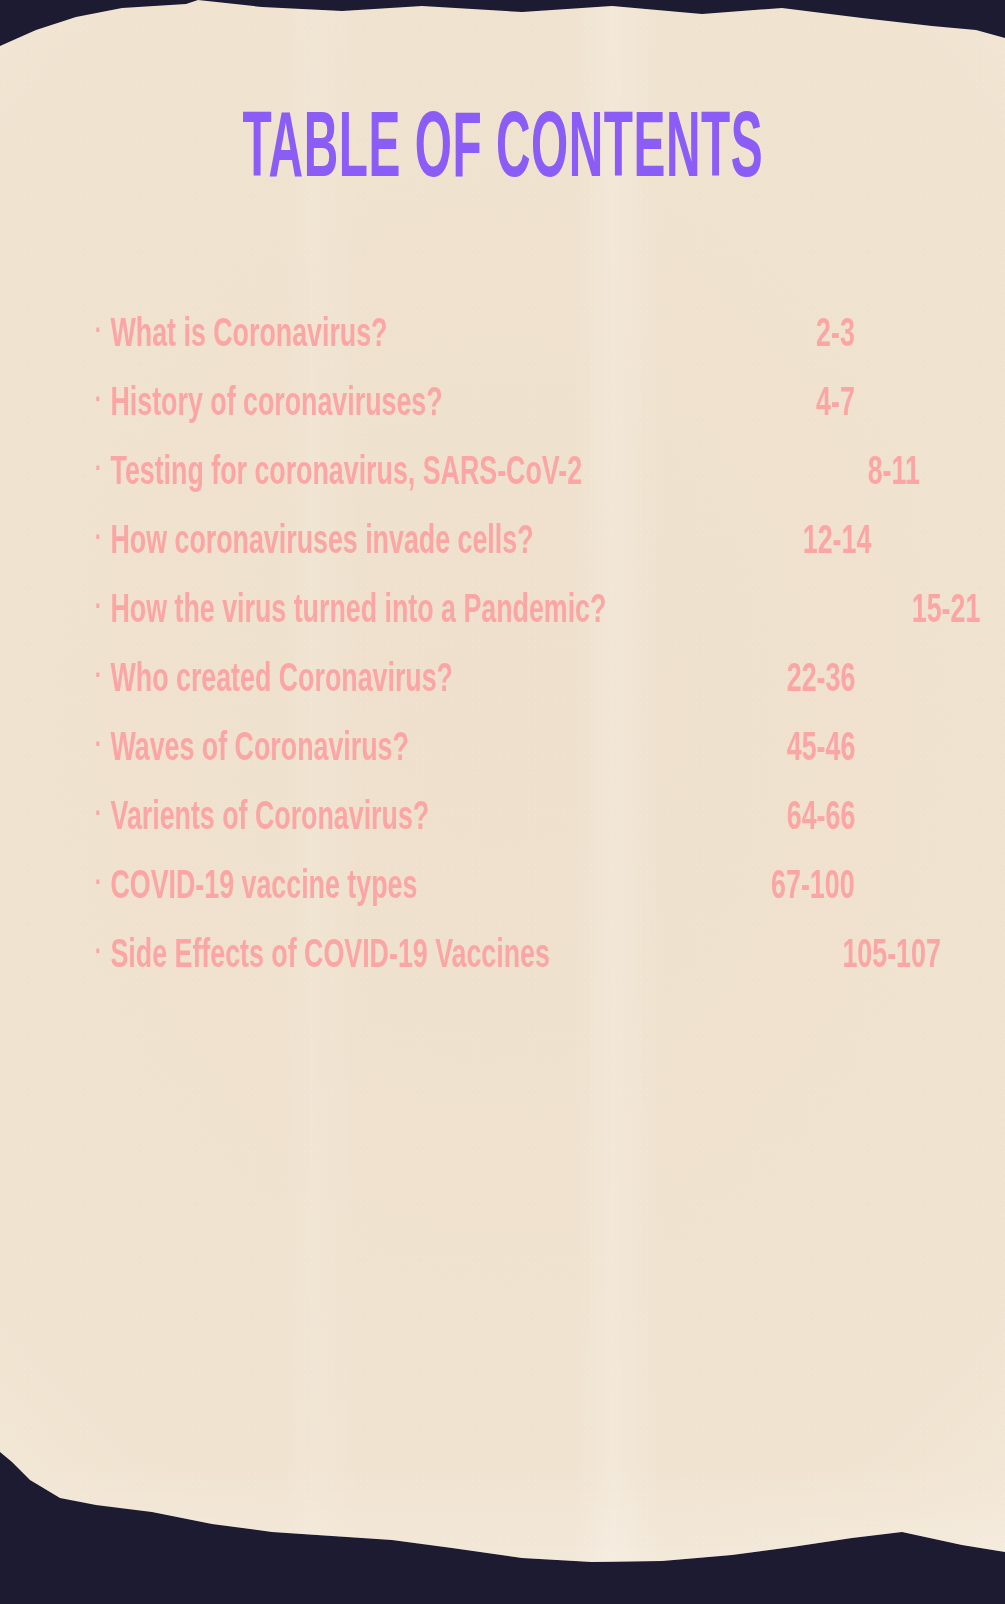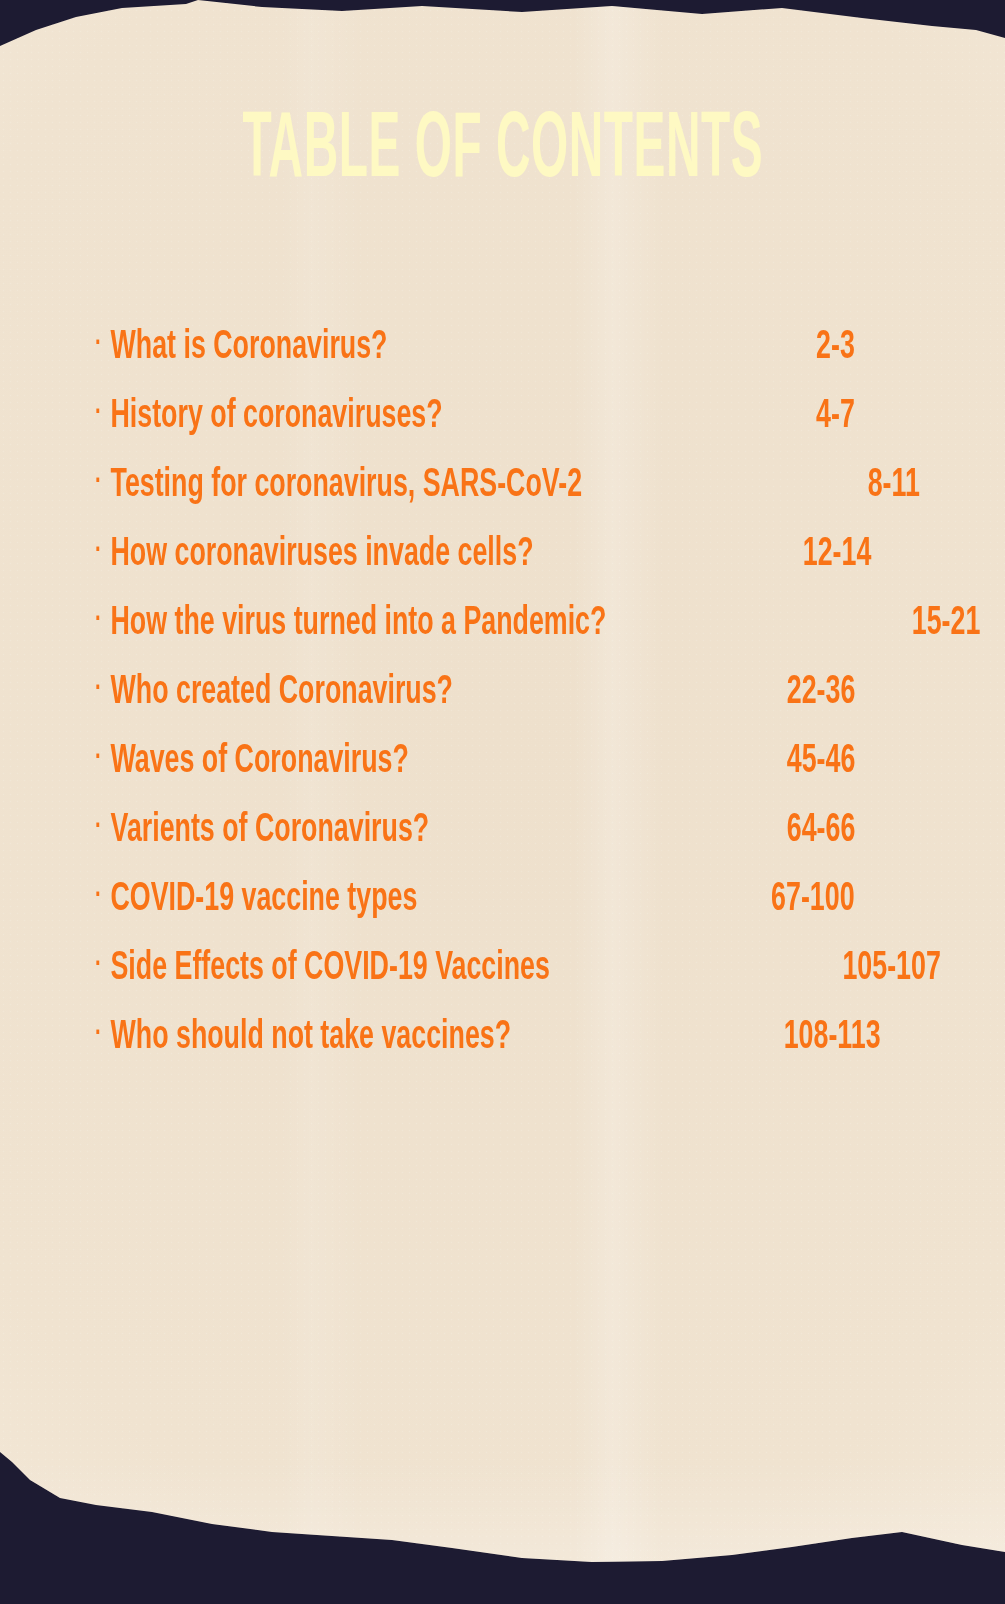--- a/index.html
+++ b/index.html
@@ -38,37 +38,37 @@
   .paper::after{
     content:"";position:absolute;inset:0;
     background-image:radial-gradient(rgba(255,255,255,.5) .5px, transparent 1.1px);
     background-size:7px 7px;
     opacity:.28;
     pointer-events:none;
   }
   .title{
     position:absolute;top:98px;left:0;width:100%;
     text-align:center;
-    color:#fef9c3;
+    color:#8b5cf6;
     font-size:92px;font-weight:bold;line-height:1.0;
     white-space:nowrap;
   }
   .title .squeeze{
     display:inline-block;
     transform:scaleX(.52);
     transform-origin:50% 50%;
     letter-spacing:1px;
   }
   .toc{
     position:absolute;left:95px;right:150px;top:298px;
   }
   .toc-row{
-    display:flex;justify-content:space-between;align-items:flex-end;
+    display:flex;justify-content:space-between;align-items:center;
     height:69px;
-    color:#f97316;
+    color:#fca5a5;
     font-size:40px;font-weight:bold;
     white-space:nowrap;
   }
   .label-wrap{
     display:inline-block;
     transform:scaleX(.67);
     transform-origin:0 50%;
   }
   .bullet{
     display:inline-block;
@@ -171,23 +171,16 @@
 
 
   <div class="toc-row">
     <span class="label-wrap">
       <span class="bullet">·</span>
       <span>Side Effects of COVID-19 Vaccines</span>
     </span>
     <span class="pages">105-107</span>
   </div>
 
-  <div class="toc-row">
-    <span class="label-wrap">
-      <span class="bullet">·</span>
-      <span>Who should not take vaccines?</span>
-    </span>
-    <span class="pages">108-113</span>
-  </div>
 
 
 </div>
 </div>
 
 </body></html>

